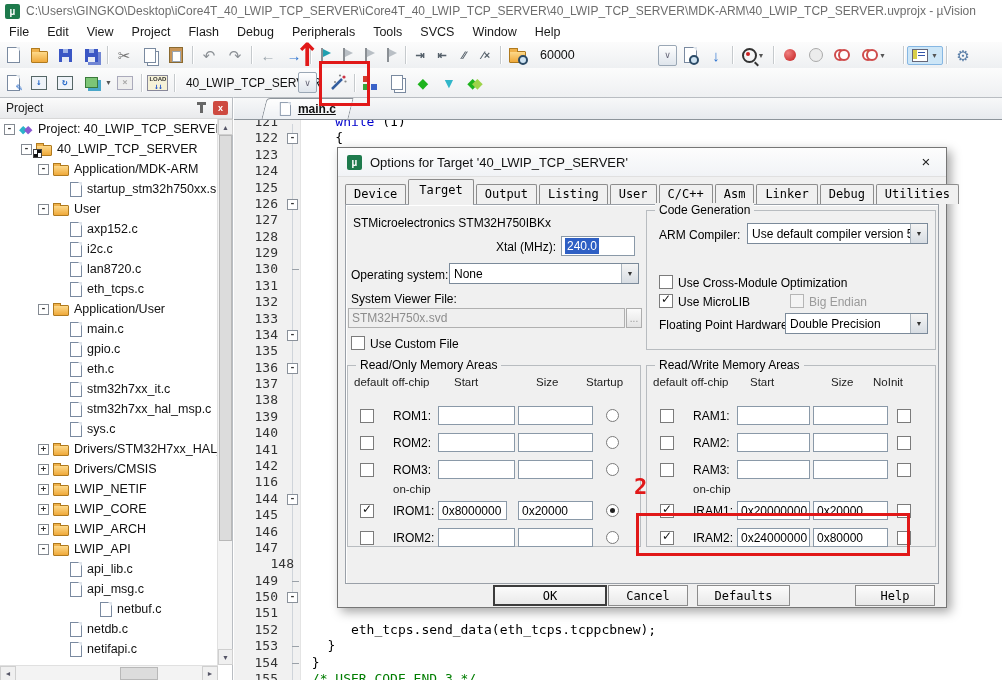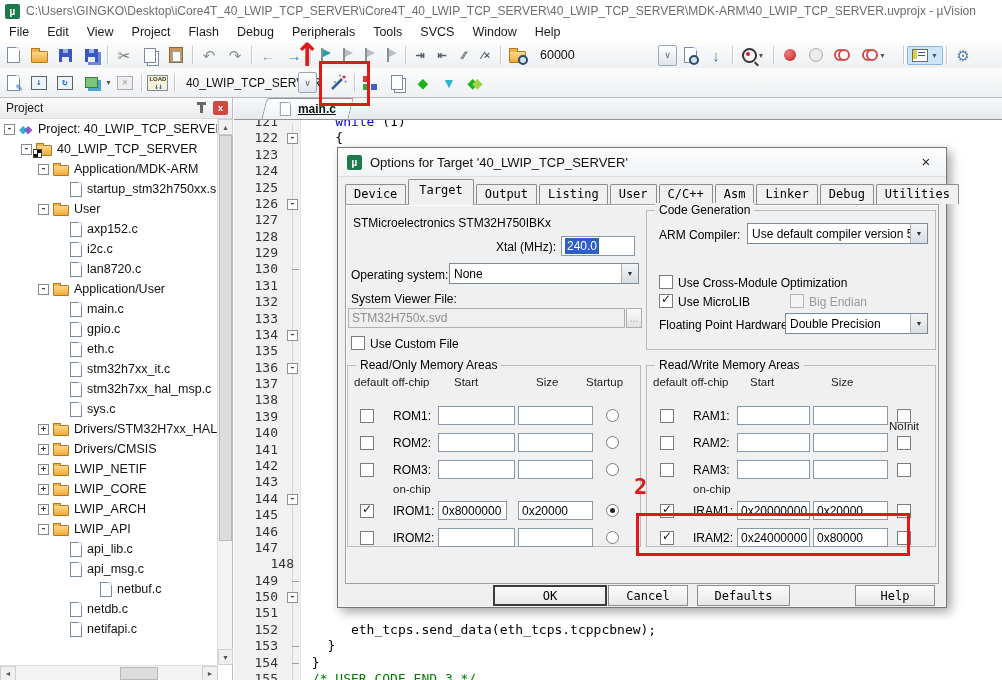--- a/index.html
+++ b/index.html
@@ -418,20 +418,25 @@
         <div class="trow" style="padding-left: 55px;">
           <span class="t-sp"></span>
           <span class="t-ic t-file"></span>
           <span>i2c.c</span>
         </div>
         <div class="trow" style="padding-left: 55px;">
           <span class="t-sp"></span>
           <span class="t-ic t-file"></span>
           <span>lan8720.c</span>
         </div>
+        <div class="trow" style="padding-left: 55px;">
+          <span class="t-sp"></span>
+          <span class="t-ic t-file"></span>
+          <span>eth_tcps.c</span>
+        </div>
         <div class="trow" style="padding-left: 38px;">
           <span class="t-exp">-</span>
           <span class="t-ic t-fold"></span>
           <span>Application/User</span>
         </div>
         <div class="trow" style="padding-left: 55px;">
           <span class="t-sp"></span>
           <span class="t-ic t-file"></span>
           <span>main.c</span>
         </div>
@@ -554,21 +559,21 @@
         <div class="fbox" style="top: 231.94px;">-</div>
         <div class="lnum" style="top: 245.32px;">135</div>
         <div class="lnum" style="top: 261.7px;">136</div>
         <div class="fbox" style="top: 264.7px;">-</div>
         <div class="lnum" style="top: 278.08px;">137</div>
         <div class="lnum" style="top: 294.46px;">138</div>
         <div class="lnum" style="top: 310.84px;">139</div>
         <div class="lnum" style="top: 327.22px;">140</div>
         <div class="lnum" style="top: 343.6px;">141</div>
         <div class="lnum" style="top: 359.98px;">142</div>
-        <div class="lnum" style="top: 376.36px;">143</div>
+        <div class="lnum" style="top: 376.36px;">116</div>
         <div class="lnum" style="top: 392.74px;">144</div>
         <div class="fbox" style="top: 395.74px;">-</div>
         <div class="lnum" style="top: 409.12px;">145</div>
         <div class="lnum" style="top: 425.5px;">146</div>
         <div class="lnum" style="top: 441.88px;">147</div>
         <div class="lnum" style="top: 458.26px; margin-left: 16px;">148</div>
         <div class="lnum" style="top: 474.64px;">149</div>
         <div class="ftick" style="top: 482.64px;"></div>
         <div class="lnum" style="top: 491.02px;">150</div>
         <div class="fbox" style="top: 494.02px;">-</div>
@@ -684,21 +689,21 @@
         <div class="txt" style="left: 90px; top: 162px; width: 77px; height: 19px;"></div>
         <div class="txt" style="left: 170px; top: 162px; width: 75px; height: 19px;"></div>
         <span class="rd" style="left: 258px; top: 165px;"></span>
       </div>
     <div class="grp" style="left:308px;top:217px;width:290px;height:182px" id="ramgrp">
       <span class="leg">Read/Write Memory Areas</span>
     <span class="mh" style="left: 6px;">default</span>
         <span class="mh" style="left: 44px;">off-chip</span>
         <span class="mh" style="left: 103px;">Start</span>
         <span class="mh" style="left: 184px;">Size</span>
-        <span class="mh" style="left: 242px; margin-top: 44px;">NoInit</span>
+        <span class="mh" style="left: 226px;">NoInit</span>
         <span class="moc" style="left: 46px; top: 117px;">on-chip</span>
         <span class="cb" style="left: 13px; top: 43px;"></span>
         <span class="mlbl" style="left: 46px; top: 43px;">RAM1:</span>
         <div class="txt" style="left: 90px; top: 40px; width: 73px; height: 19px;"></div>
         <div class="txt" style="left: 166px; top: 40px; width: 75px; height: 19px;"></div>
         <span class="cb" style="left: 250px; top: 43px;"></span>
         <span class="cb" style="left: 13px; top: 70px;"></span>
         <span class="mlbl" style="left: 46px; top: 70px;">RAM2:</span>
         <div class="txt" style="left: 90px; top: 67px; width: 73px; height: 19px;"></div>
         <div class="txt" style="left: 166px; top: 67px; width: 75px; height: 19px;"></div>

